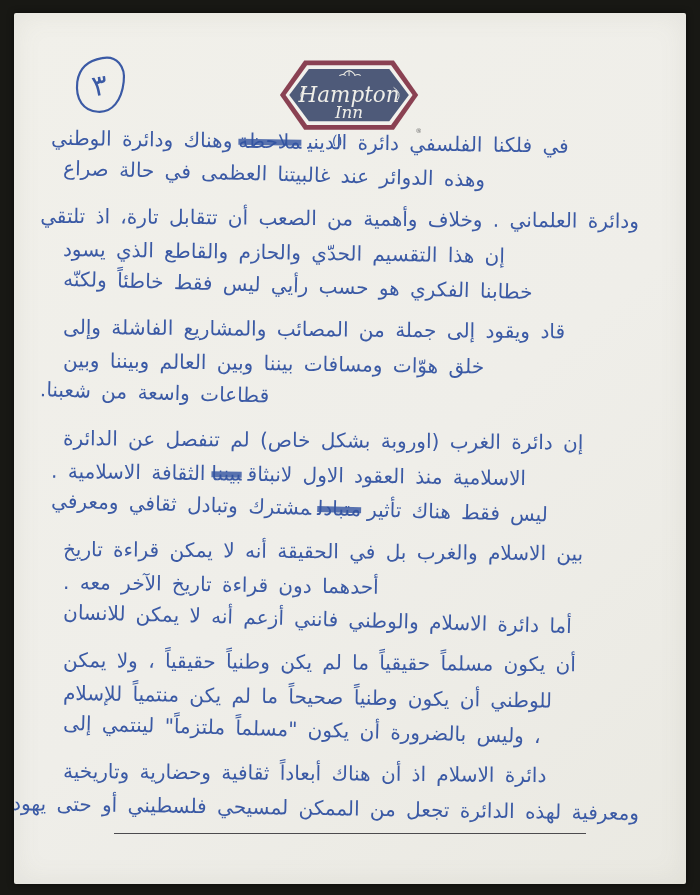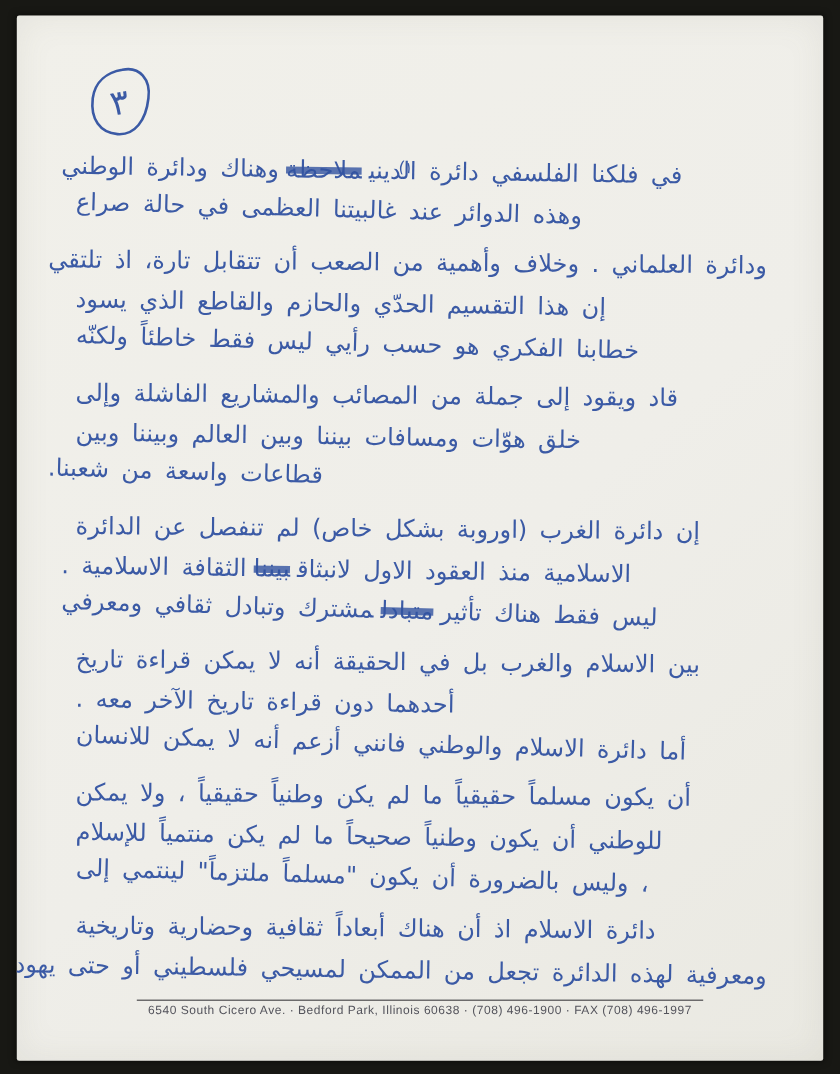--- a/index.html
+++ b/index.html
@@ -35,20 +35,41 @@
 <body>
 
 <div class="stage">
   <div class="paper">
 
     <svg class="pagenum" viewBox="0 0 60 64">
       <path d="M31 5 C45 2 54 13 52 28 C50 46 41 58 27 57 C13 56 5 45 7 28 C9 14 19 7 31 5" fill="none" stroke="#3b5aa5" stroke-width="2.1" stroke-linecap="round"></path>
       <text x="29" y="41" text-anchor="middle" font-size="28" fill="#3b5aa5" transform="rotate(-10 29 33)" font-family="DejaVu Sans, sans-serif">٣</text>
     </svg>
 
+    <div class="logo">
+      <svg viewBox="0 0 152 84" width="142" height="80">
+        <polygon points="1,41 27,4 123,4 149,41 123,78 27,78" fill="#8a4152"></polygon>
+        <polygon points="7,41 30,9 120,9 143,41 120,73 30,73" fill="#f2f1ec"></polygon>
+        <polygon points="11,41 32,13 118,13 139,41 118,69 32,69" fill="#4e5a79"></polygon>
+        <g stroke="#e9e8e2" fill="none" stroke-width="1.1" stroke-linecap="round">
+          <path d="M75 15 v5"></path>
+          <path d="M69 19 q6 -8 12 0"></path>
+          <path d="M65 20 q4 -2 6 0 M81 20 q4 -2 6 0"></path>
+        </g>
+        <g stroke="#e9e8e2" fill="none" stroke-width="1" stroke-linecap="round">
+          <path d="M25 46 q-5 -7 4 -13"></path>
+        </g>
+        <g stroke="#e9e8e2" fill="none" stroke-width="1" stroke-linecap="round">
+          <path d="M127 46 q5 -7 -4 -13"></path>
+        </g>
+        <text x="75" y="48" text-anchor="middle" fill="#efeee8" font-size="23" font-style="italic" font-family="DejaVu Serif, serif">Hampton</text>
+        <text x="75" y="66" text-anchor="middle" fill="#efeee8" font-size="18" font-style="italic" font-family="DejaVu Serif, serif">Inn</text>
+        <text x="146" y="82" font-size="7" fill="#6a6a6a">®</text>
+      </svg>
+    </div>
 
     <span class="insert-mark">(١</span>
 
     <div class="hw">
       <div class="line"><span>في فلكنا الفلسفي دائرة الديني</span><span class="scribble">ملاحظة</span><span>وهناك ودائرة الوطني</span></div>
       <div class="line" style="padding-right:8px"><span>وهذه الدوائر عند غالبيتنا العظمى في حالة صراع</span><span class="scribble"></span><span></span></div>
       <div class="line"><span>ودائرة العلماني . وخلاف وأهمية من الصعب أن تتقابل تارة، اذ تلتقي</span><span class="scribble"></span><span></span></div>
       <div class="line" style="padding-right:15px"><span>إن هذا التقسيم الحدّي والحازم والقاطع الذي يسود</span><span class="scribble"></span><span></span></div>
       <div class="line"><span>خطابنا الفكري هو حسب رأيي ليس فقط خاطئاً ولكنّه</span><span class="scribble"></span><span></span></div>
       <div class="line"><span>قاد ويقود إلى جملة من المصائب والمشاريع الفاشلة وإلى</span><span class="scribble"></span><span></span></div>
@@ -62,17 +83,16 @@
       <div class="line"><span>أما دائرة الاسلام والوطني فانني أزعم أنه لا يمكن للانسان</span><span class="scribble"></span><span></span></div>
       <div class="line"><span>أن يكون مسلماً حقيقياً ما لم يكن وطنياً حقيقياً ، ولا يمكن</span><span class="scribble"></span><span></span></div>
       <div class="line"><span>للوطني أن يكون وطنياً صحيحاً ما لم يكن منتمياً للإسلام</span><span class="scribble"></span><span></span></div>
       <div class="line" style="padding-right:55px"><span>، وليس بالضرورة أن يكون "مسلماً ملتزماً" لينتمي إلى</span><span class="scribble"></span><span></span></div>
       <div class="line"><span>دائرة الاسلام اذ أن هناك أبعاداً ثقافية وحضارية وتاريخية</span><span class="scribble"></span><span></span></div>
       <div class="line"><span>ومعرفية لهذه الدائرة تجعل من الممكن لمسيحي فلسطيني أو حتى يهودي</span></div>
     </div>
 
     <div class="footer">
       <div class="rule"></div>
-      <div class="addr">6540 South Cicero Ave. · Bedford Park, Illinois  60638 · (708) 496-1900 · FAX (708) 496-1997</div>
     </div>
 
   </div>
 </div>
 
 </body></html>

